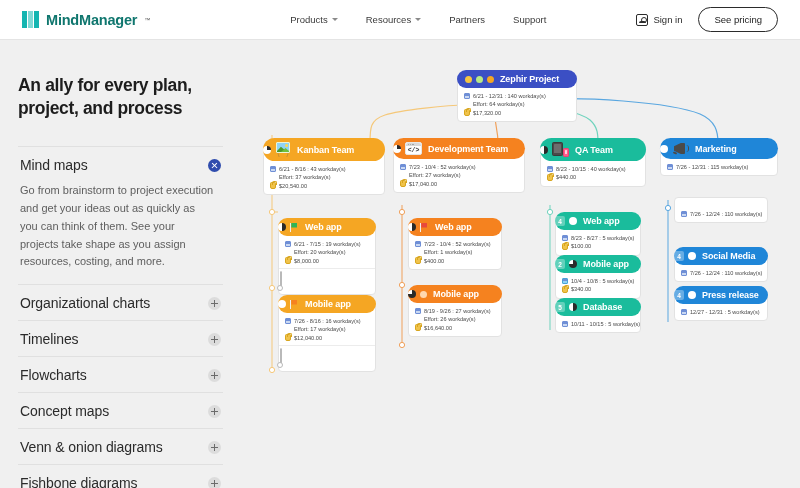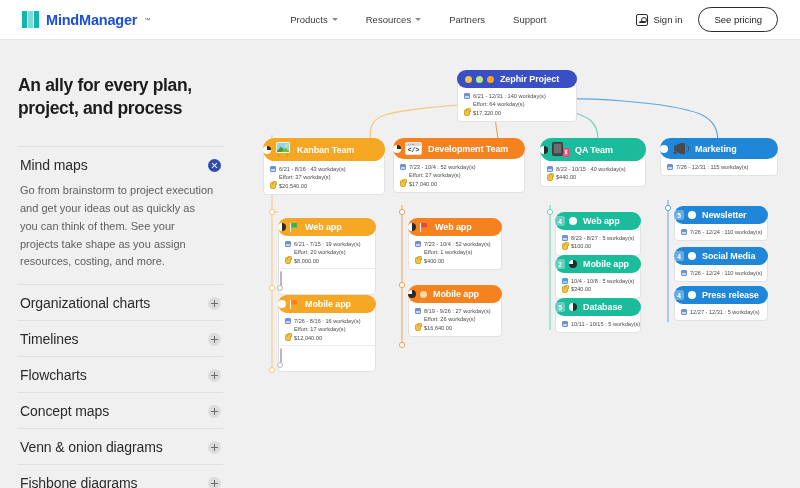--- a/index.html
+++ b/index.html
@@ -17,21 +17,21 @@
     display: flex; align-items: center;
     padding: 0 22px; position: relative;
     border-bottom: 1px solid #e4e4e4;
   }
   .brand { display: flex; align-items: center; gap: 7px; }
   .brand-mark { width: 17px; height: 17px; position: relative; flex: 0 0 auto; }
   .brand-mark i { position: absolute; top: 0; width: 5px; height: 17px; background: #13b5b1; display: block; }
   .brand-mark i.l { left: 0; }
   .brand-mark i.r { right: 0; }
   .brand-mark i.m { left: 6px; width: 5px; height: 17px; background: #7fd9d6; }
-  .brand-name { font-size: 14.5px; font-weight: 600; letter-spacing: -.2px; color: #1d4ed8; }
+  .brand-name { font-size: 14.5px; font-weight: 600; letter-spacing: -.2px; color: #0f766e; }
   .brand-tm { font-size: 6px; vertical-align: super; color: #555; }
 
   .nav { display: flex; align-items: center; gap: 28px; margin-left: 140px; }
   .nav-item {
     font-size: 9.5px; color: #3a3a3a; display: flex; align-items: center; gap: 4px;
     cursor: pointer; white-space: nowrap;
   }
   .caret { display: inline-block; width: 0; height: 0;
     border-left: 3px solid transparent; border-right: 3px solid transparent;
     border-top: 3.5px solid #8a8a8a; }
@@ -581,25 +581,20 @@
       </div>
       <div class="detail">
         <div class="row">
           <span class="cal"></span>
           <span>7/26 - 12/31 : 115 workday(s)</span>
         </div>
       </div>
     </div>
 
     <div class="node" style="left:424px; top:166px; width:94px;">
-      <div class="pill" style="background:#1f86d8;">
-        <span class="badge">5</span>
-        <span class="pie q100"></span>
-        <span class="ttl">Newsletter</span>
-      </div>
       <div class="detail">
         <div class="row">
           <span class="cal"></span>
           <span>7/26 - 12/24 : 110 workday(s)</span>
         </div>
       </div>
     </div>
 
     <div class="node" style="left:424px; top:207px; width:94px;">
       <div class="pill" style="background:#1f86d8;">

